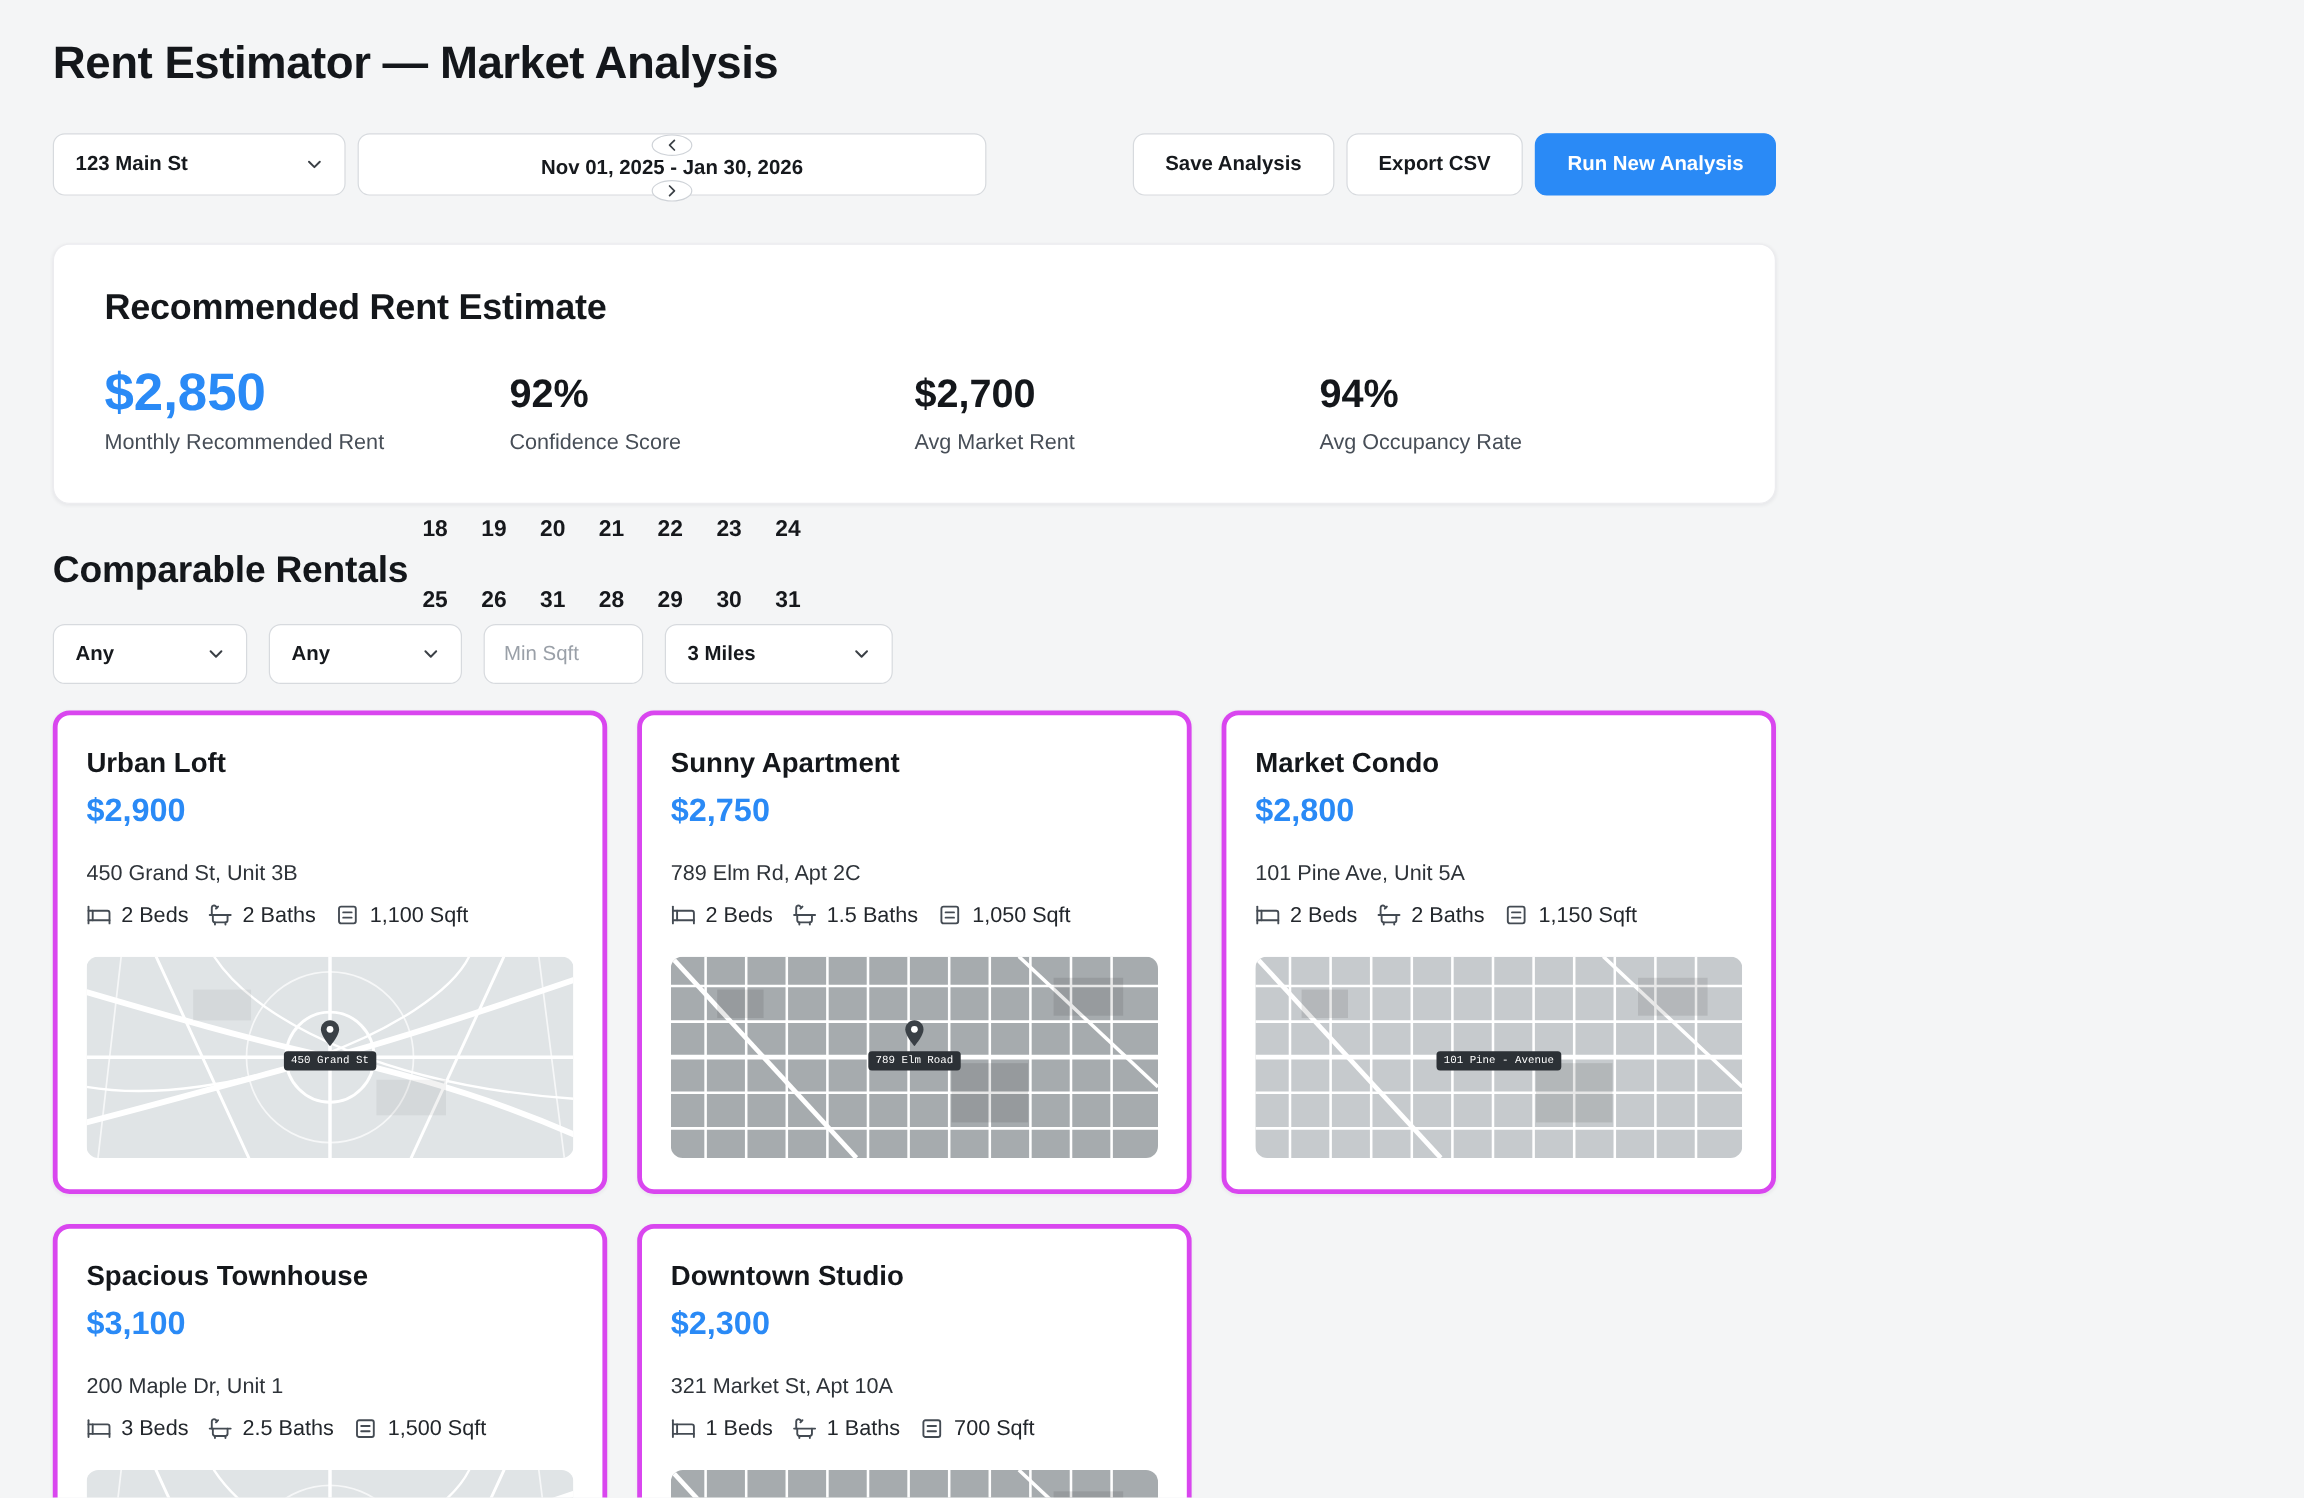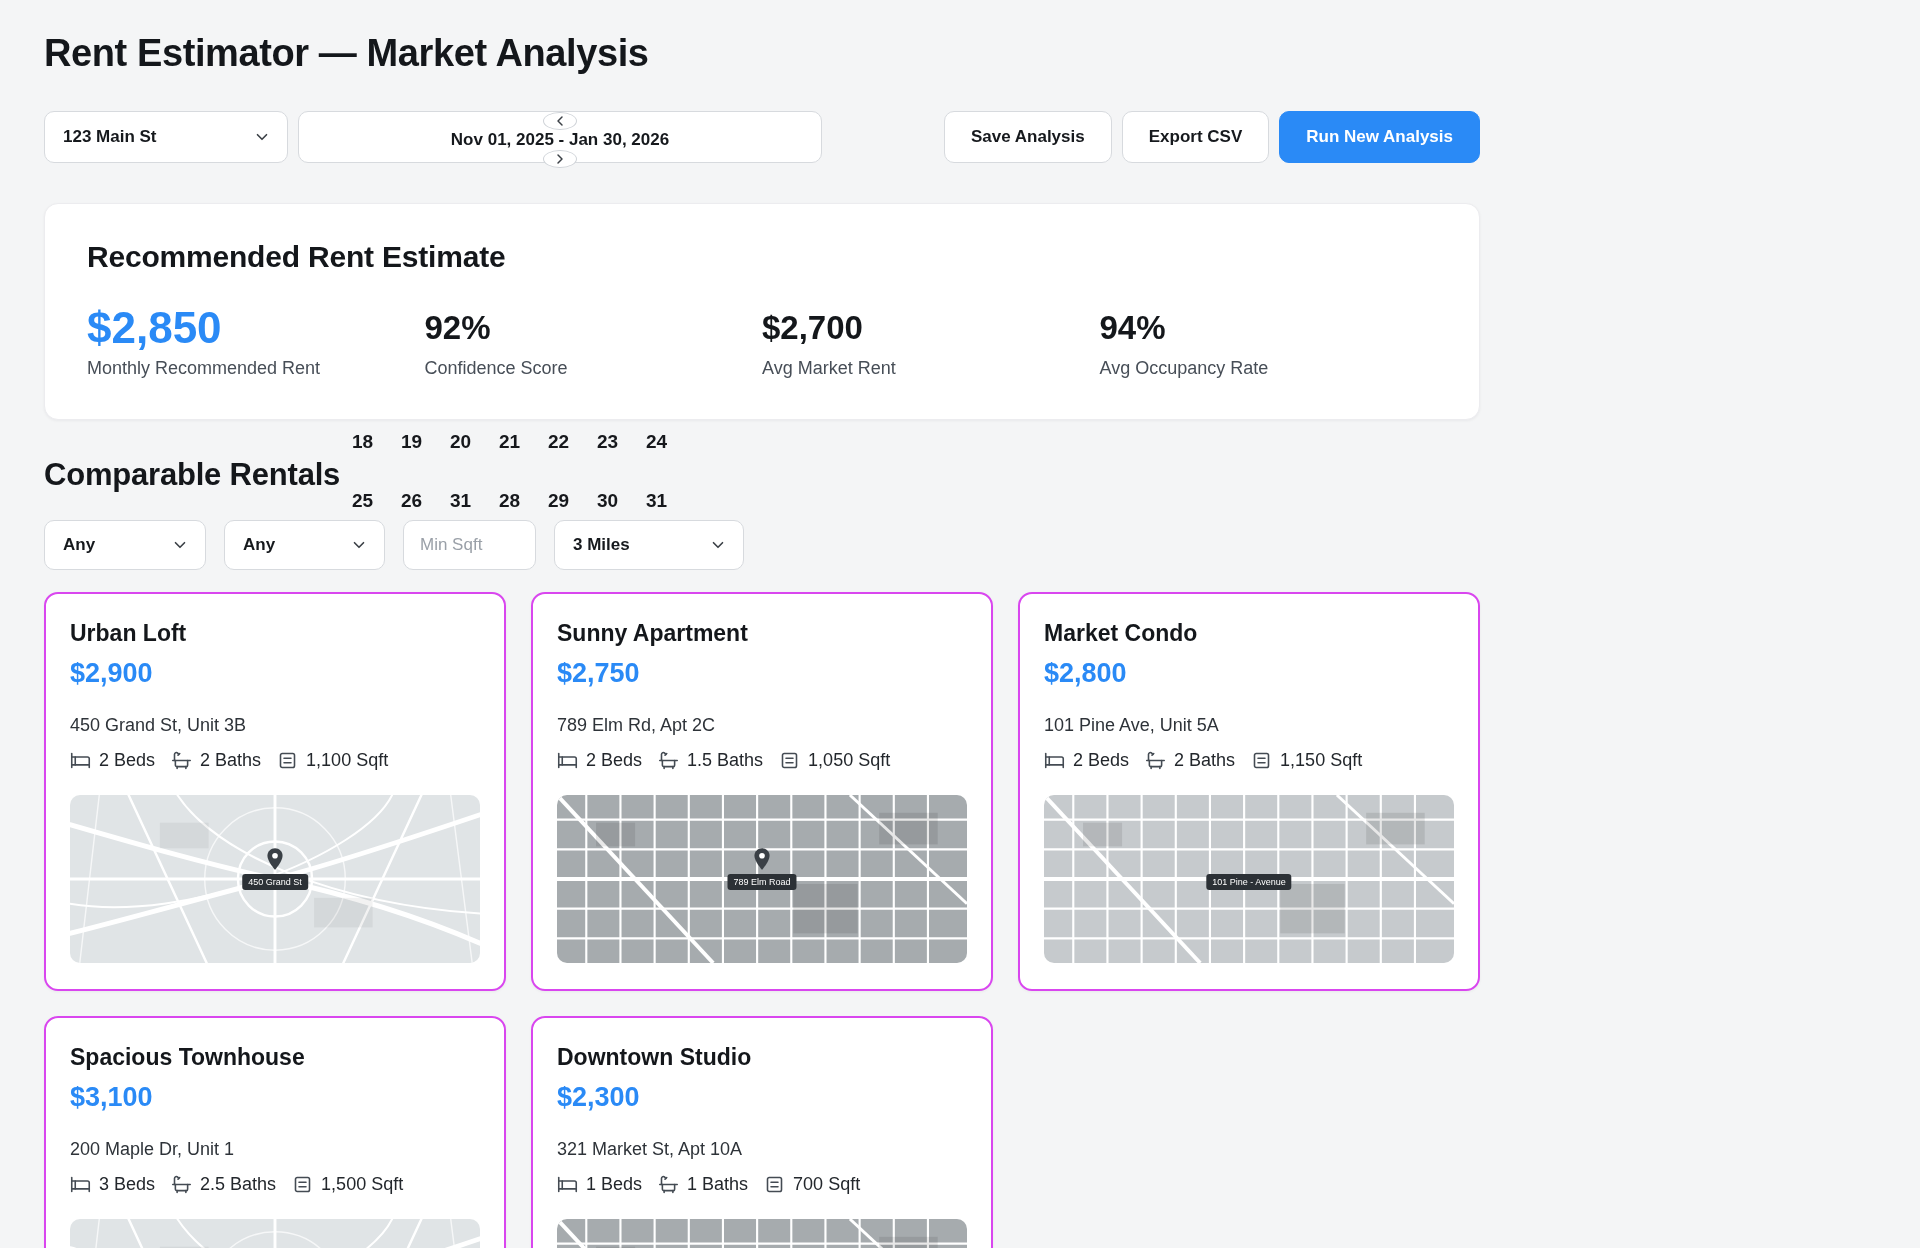--- a/index.html
+++ b/index.html
@@ -57,31 +57,31 @@
   .filters .select, .filters .text-input { height:50px; }
   .f-beds { width:162px; }
   .f-baths { width:161px; }
   .f-sqft { width:133px; padding:0 16px; font-family:"Liberation Sans",sans-serif; }
   .f-sqft::placeholder { color:#9aa0a8; font-weight:400; }
   .f-radius { width:190px; }
 
   
   .cards { margin-top:22px; display:grid; grid-template-columns:repeat(3,1fr); gap:25px; }
   .rental-card {
-    background:#fff; border:2px solid #d946ef; border-radius:14px;
+    background:#fff; border:4px solid #d946ef; border-radius:14px;
     box-shadow:0 1px 3px rgba(16,24,40,.05); padding:26px 24px;
   }
   .rental-card h3 { font-size:23px; font-weight:700; line-height:26px; }
   .rental-card .price { margin-top:12px; font-size:27px; font-weight:700; color:#2a8af6; line-height:30px; }
   .rental-card .addr { margin-top:26px; font-size:18px; color:#2e3339; line-height:22px; }
   .specs { margin-top:14px; display:flex; align-items:center; gap:16px; font-size:18px; color:#23272c; }
   .spec { display:flex; align-items:center; gap:8px; }
   .spec .ic { width:21px; height:21px; color:#444b53; }
 
-  .map { margin-top:24px; height:168px; border-radius:10px; overflow:hidden; position:relative; }
+  .map { margin-top:24px; height:168px; border-radius:10px; overflow:hidden; position:relative;font-family:Liberation Mono, monospace; }
   .map svg.mapbg { width:100%; height:100%; display:block; }
   .map.v1 { color:#e0e4e6; }
   .map.v2 { color:#a6abae; }
   .map.v3 { color:#c6cacd; }
   .pin { position:absolute; left:50%; top:46%; width:26px; height:26px; transform:translate(-50%,-100%); }
   .map-label {
     position:absolute; left:50%; top:47%; transform:translateX(-50%);
     background:#2c3136; color:#fff; font-size:9px; line-height:10px;
     padding:3px 6px; border-radius:3px; white-space:nowrap;
   }

